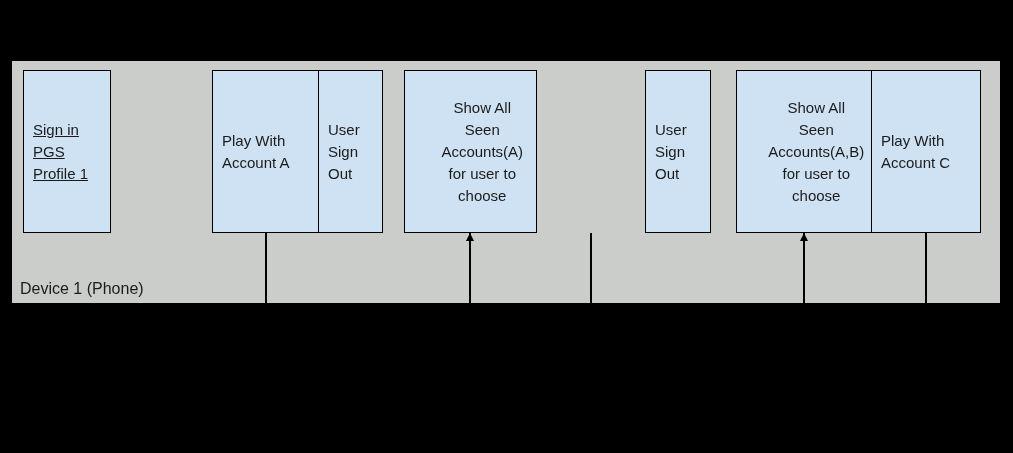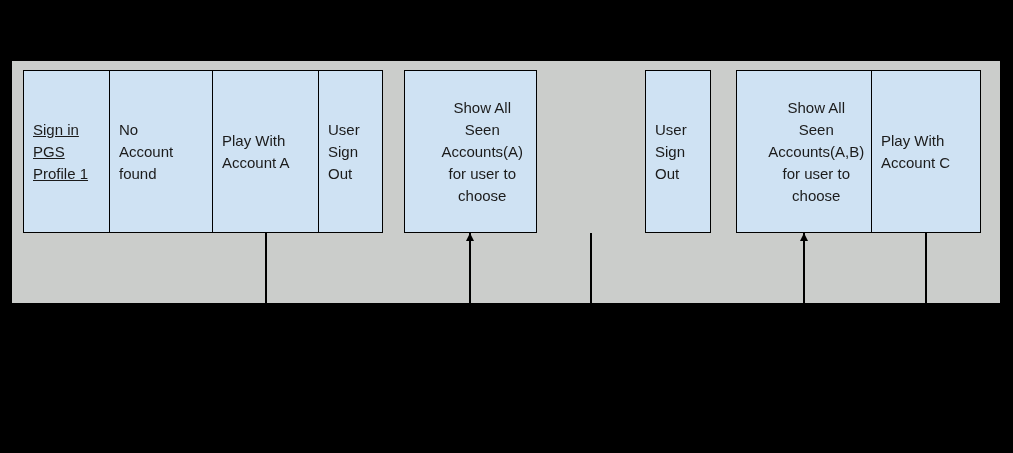--- a/index.html
+++ b/index.html
@@ -91,25 +91,20 @@
 </head>
 <body>
 
 <div class="device-container">
 
   <div class="state-box align-left box-1">
     <span>Sign in
 PGS
 Profile 1</span>
   </div>
-  <div class="state-box align-left box-2">
-    <span>No
-Account
-found</span>
-  </div>
   <div class="state-box align-left box-3">
     <span>Play With
 Account A</span>
   </div>
   <div class="state-box align-left box-4">
     <span>User
 Sign
 Out</span>
   </div>
 
@@ -137,13 +132,14 @@
     <span>Play With
 Account C</span>
   </div>
 
   <div class="connector c-1"></div>
   <div class="connector has-arrow c-2"></div>
   <div class="connector c-3"></div>
   <div class="connector has-arrow c-4"></div>
   <div class="connector c-5"></div>
 
+  <div class="device-label">Device 1 (Phone)</div>
 </div>
 
 </body></html>

